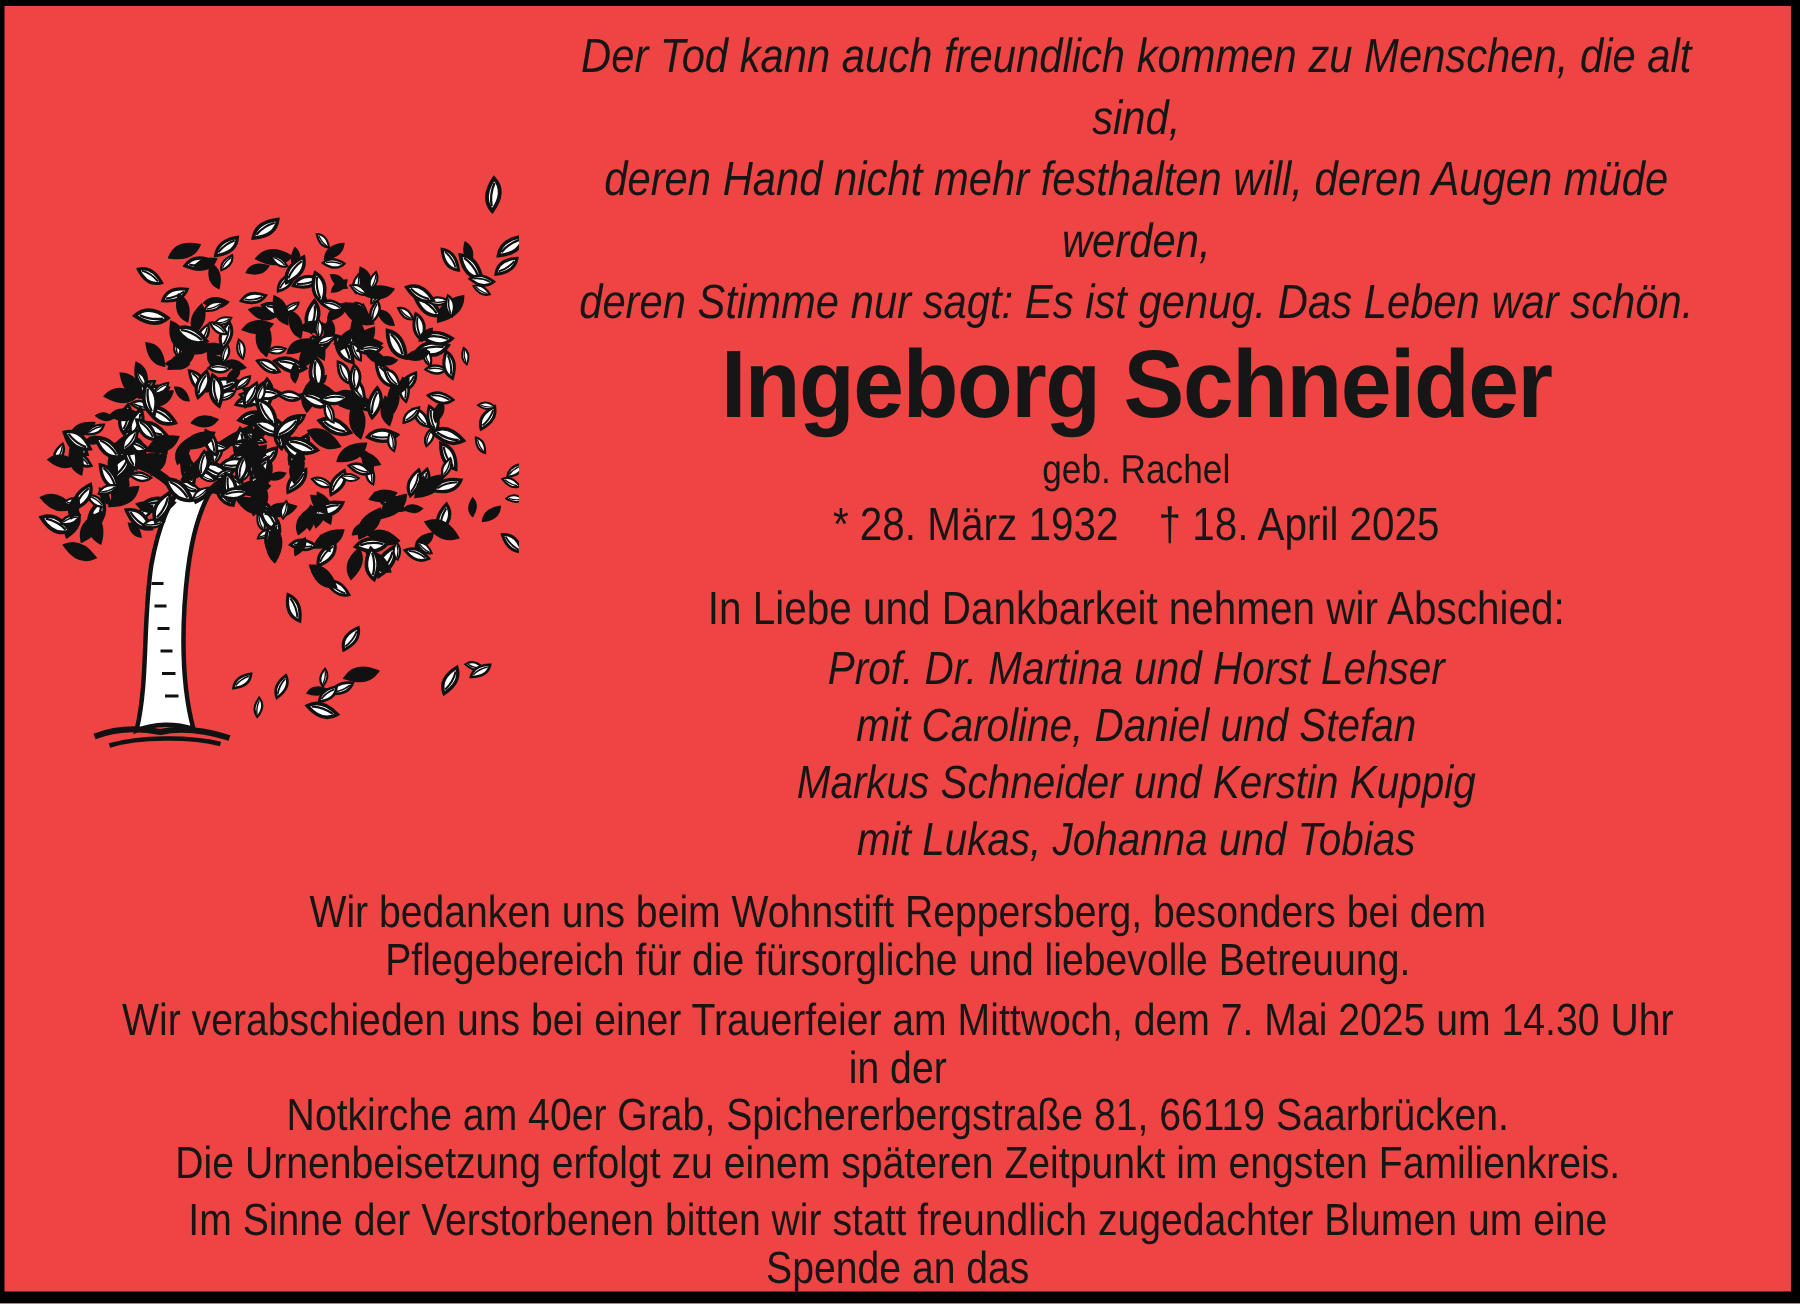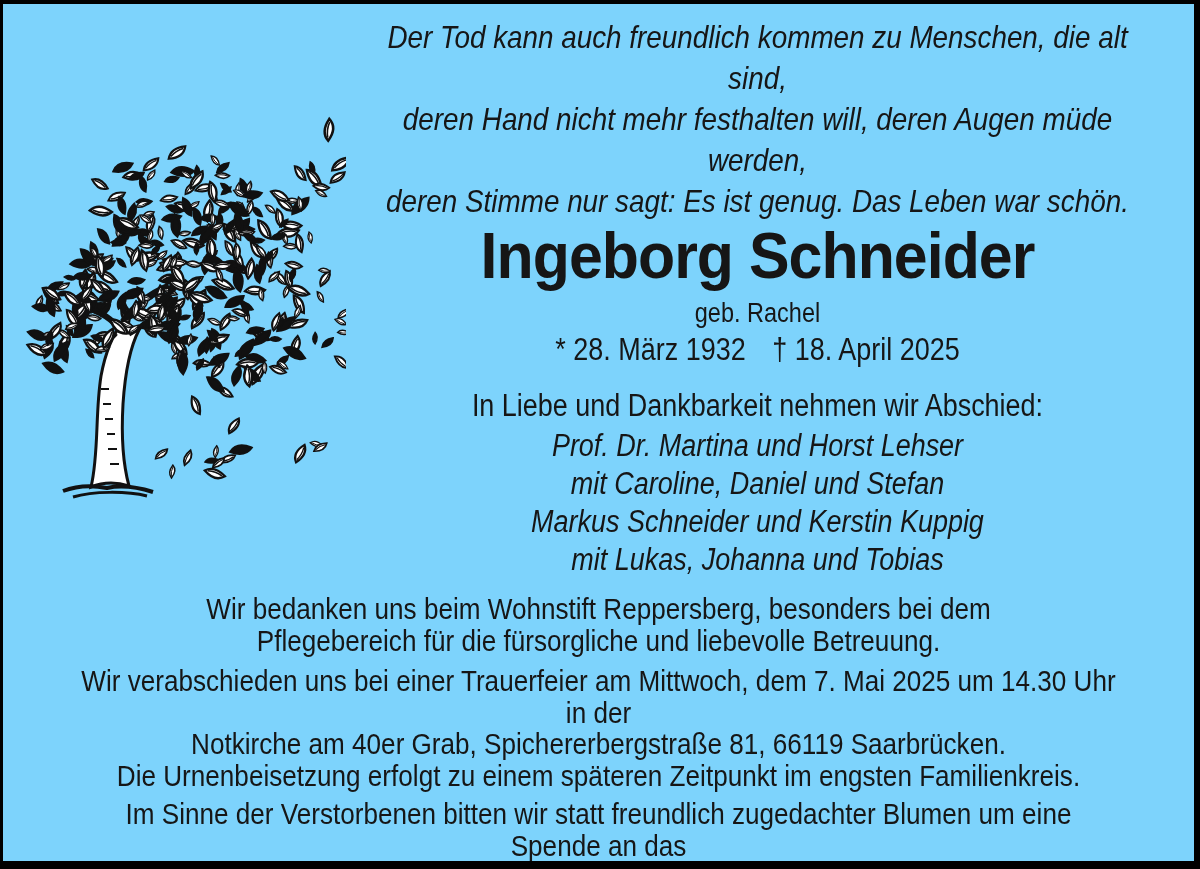--- a/index.html
+++ b/index.html
@@ -5,21 +5,21 @@
   * { margin:0; padding:0; box-sizing:border-box; }
   html,body { background:#ffffff; }
   body {
     width:1200px; height:869px;
     font-family:"Liberation Sans", sans-serif;
     color:#161616;
   }
   .page {
     position:relative;
     width:1200px; height:869px;
-    background:#7dd3fc;
+    background:#ef4444;
     border-style:solid; border-color:#000;
     border-width:4px 6px 8px 3px;
     overflow:hidden;
   }
   .tree {
     position:absolute; left:8px; top:100px;
     width:335px; height:402px;
   }
   .top  { margin-left:327px; width:855px; text-align:center; }
   .full { width:100%; text-align:center; }

